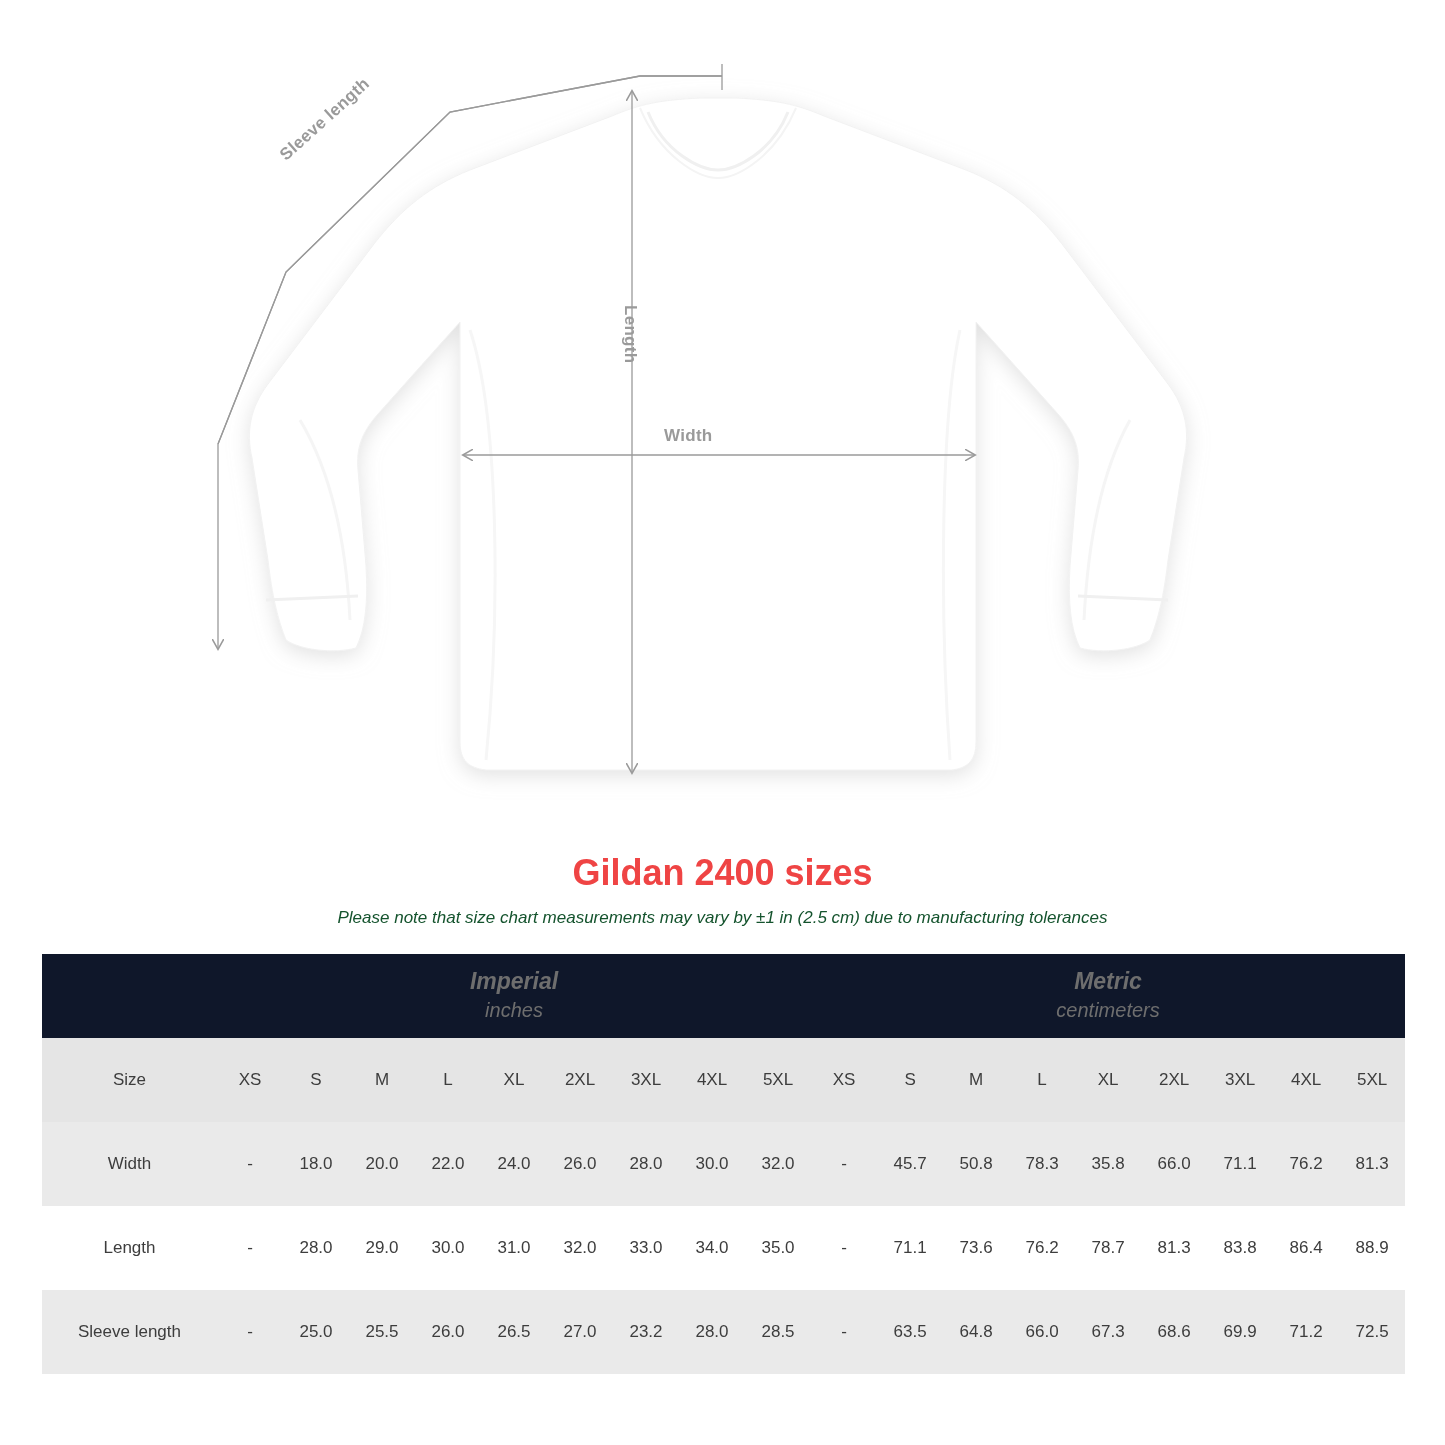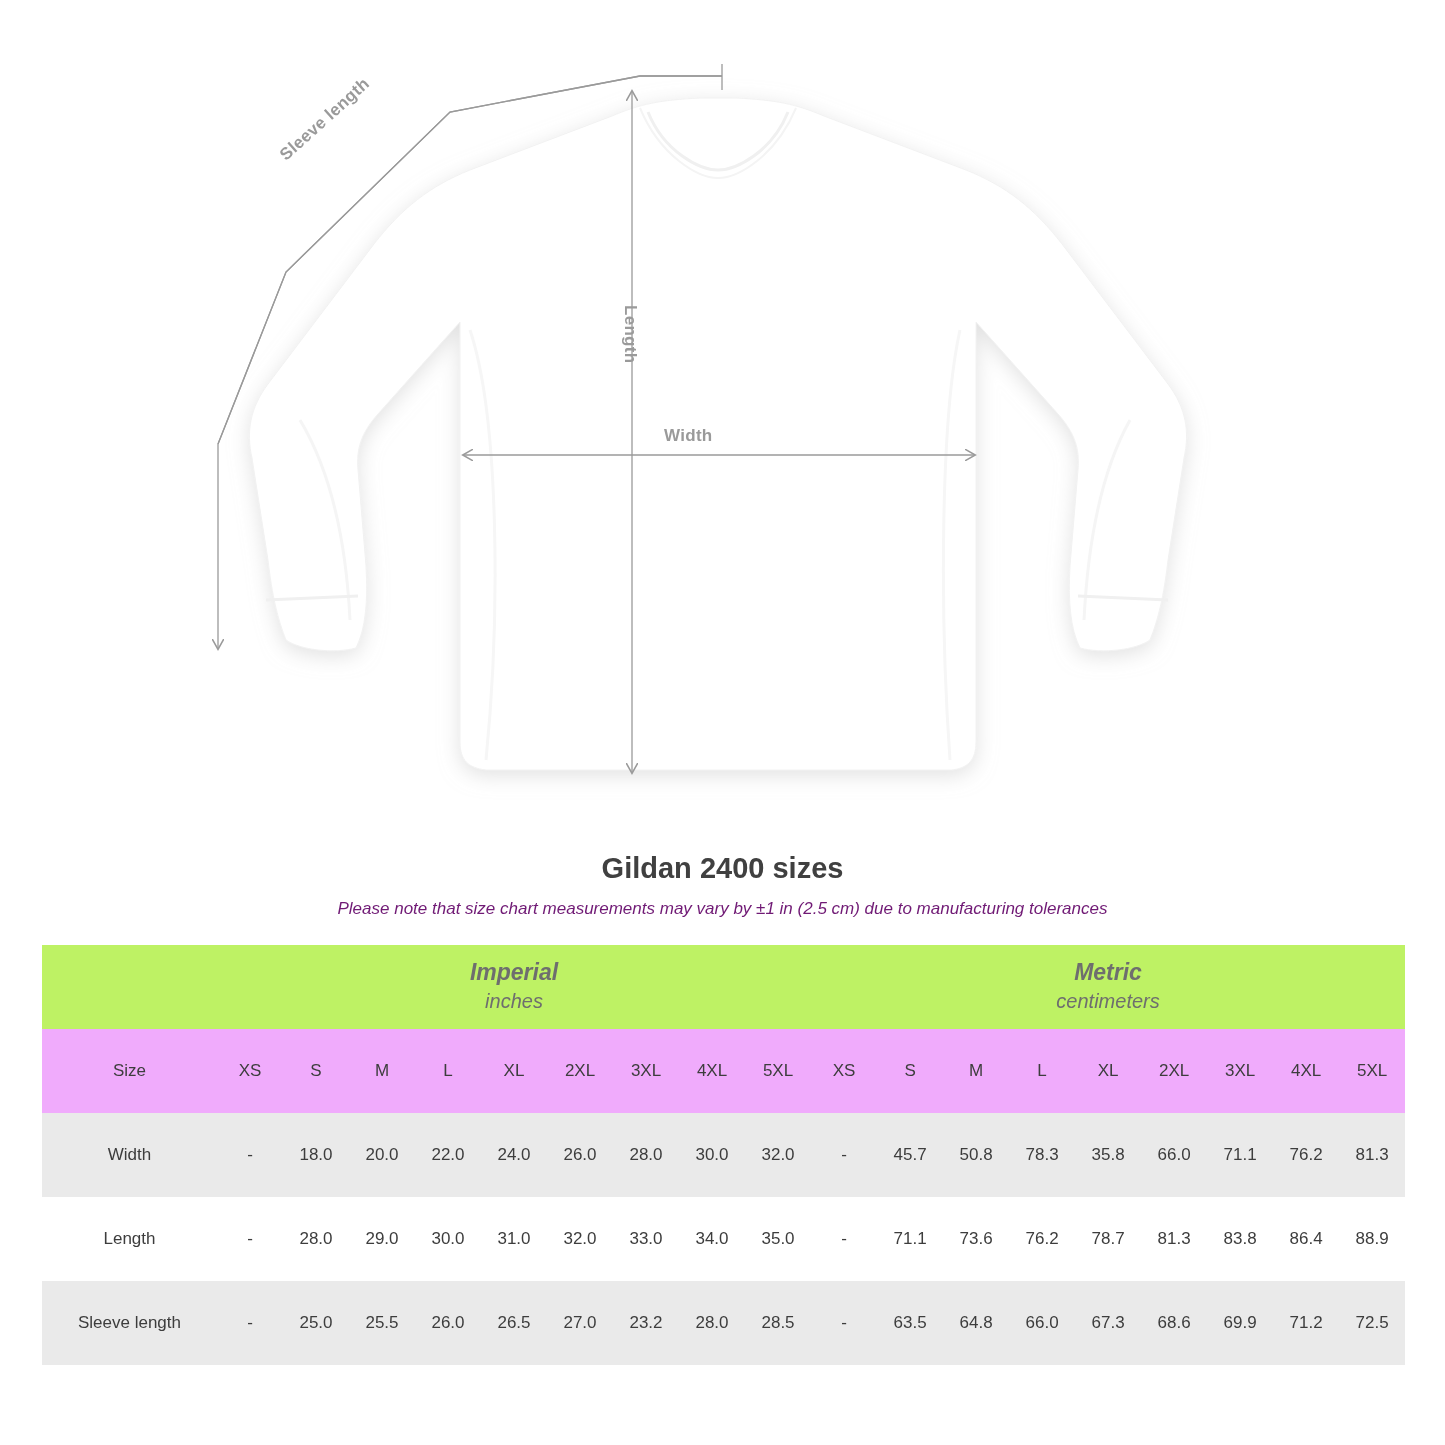--- a/index.html
+++ b/index.html
@@ -55,29 +55,29 @@
     left: 664px;
     top: 426px;
   }
 
   
   .title-block {
     text-align: center;
     margin-top: 32px;
   }
   .chart-title {
-    font-size: 29px;
-    font-weight: bold;
-    color: #404040;
+    font-size: 36px;
+    font-weight: bold;
+    color: #ef4444;
     margin: 16px 0 14px 0;
   }
   .chart-note {
     font-size: 17px;
     font-style: italic;
-    color: #701a75;
+    color: #14532d;
     margin: 0;
   }
 
   
   .table-wrap {
     margin: 26px 42px 0 42px;
   }
   table.size-table {
     border-collapse: collapse;
     width: 1361px;
@@ -86,38 +86,38 @@
   table.size-table td, table.size-table th {
     text-align: center;
     font-size: 17px;
     color: #3d3d3d;
     font-weight: normal;
     padding: 0;
     height: 84px;
     vertical-align: middle;
   }
   .unit-row td {
-    background: #bef264;
+    background: #0f172a;
     height: 110px;
   }
   .unit-title {
     font-size: 23px;
     font-weight: bold;
     font-style: italic;
     color: #6e6e6e;
     line-height: 1.25;
   }
   .unit-sub {
     font-size: 20px;
     font-style: italic;
     color: #6e6e6e;
     line-height: 1.45;
   }
   .hdr-row td {
-    background: #f0abfc;
+    background: #e5e5e5;
     font-weight: bold;
     font-size: 17px;
     color: #3d3d3d;
   }
   .row-shaded td {
     background: #eaeaea;
   }
   .row-plain td {
     background: #ffffff;
   }

